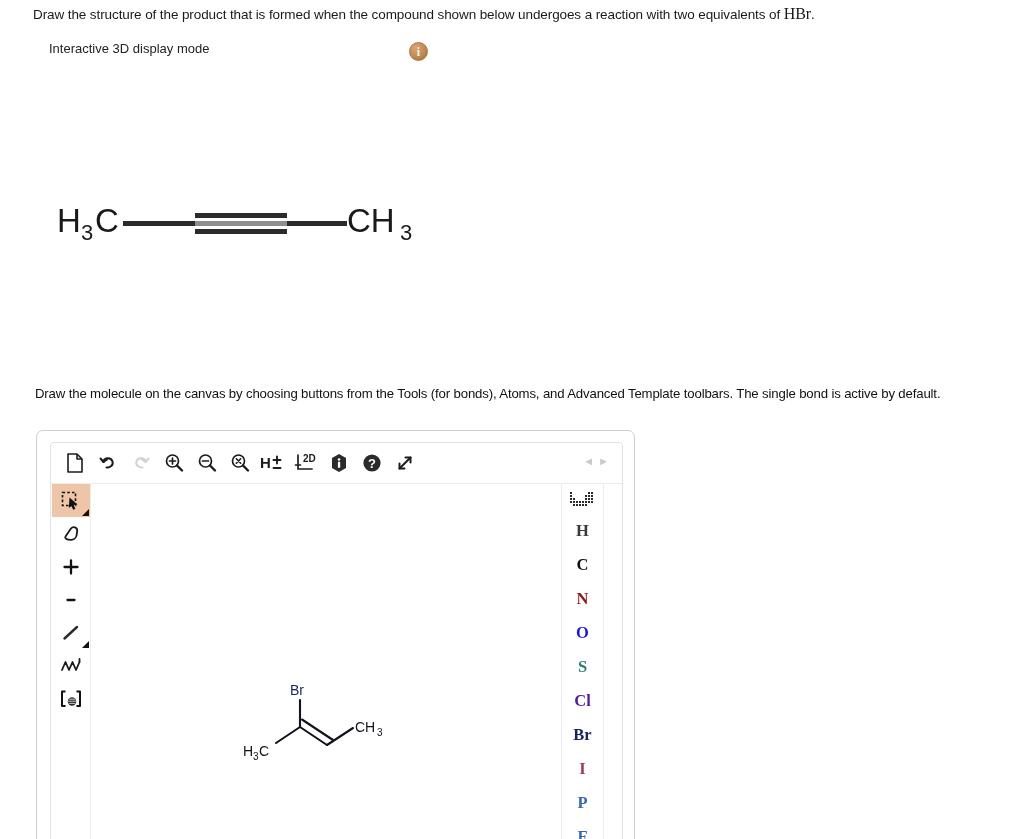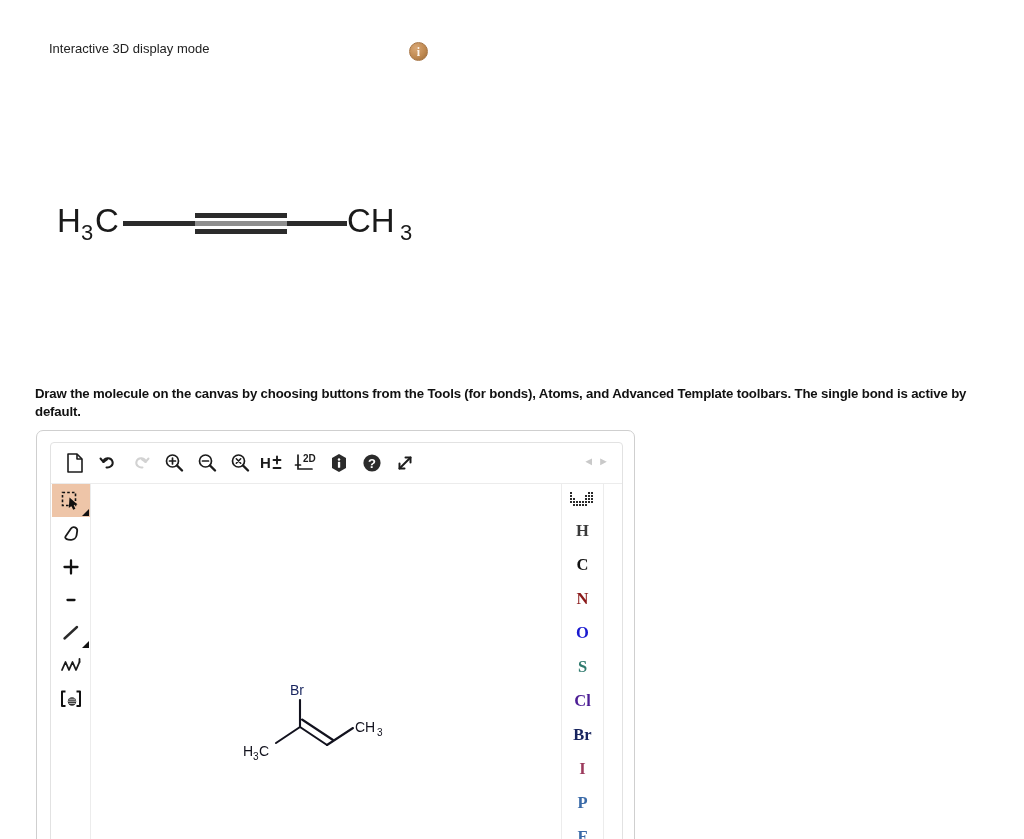--- a/index.html
+++ b/index.html
@@ -36,21 +36,21 @@
     line-height: 1;
   }
 
   
   .struct { position: absolute; left: 55px; top: 192px; height: 60px; }
   .struct svg { display:block; }
 
   
   .instruction {
     position: absolute; left: 35px; top: 385px; width: 978px;
-    font-size: 13.2px; font-weight: bold; color: #111; line-height: 17.5px;
+    font-size: 13.2px; font-weight: normal; color: #111; line-height: 17.5px;
     letter-spacing: -0.15px;
   }
 
   
   .editor-shell {
     position: absolute; left: 36px; top: 430px;
     width: 599px; height: 430px;
     border: 1px solid #cfcfcf; border-radius: 7px;
     background: #fff;
   }
@@ -124,20 +124,21 @@
     font-size: 16.5px; font-weight: bold; line-height: 1;
   }
   .ptable-icon { width: 42px; height: 30px; display:flex; align-items:center; justify-content:center; }
   .atoms-gutter { width: 18px; flex: 0 0 18px; background: #fff; }
 </style>
 </head>
 <body>
 
 <div class="page">
 
+  <div class="question"><span>Draw the structure of the product that is formed when the compound shown below undergoes a reaction with two equivalents of </span><span class="mathserif">HBr</span><span>.</span></div>
 
   <div class="mode-row">
     <span class="mode-label">Interactive 3D display mode</span>
   </div>
   <div class="info-dot">
       <span>i</span>
     </div>
 
   <div class="struct">
     <svg width="370" height="62" viewBox="0 0 370 62" xmlns="http://www.w3.org/2000/svg">

